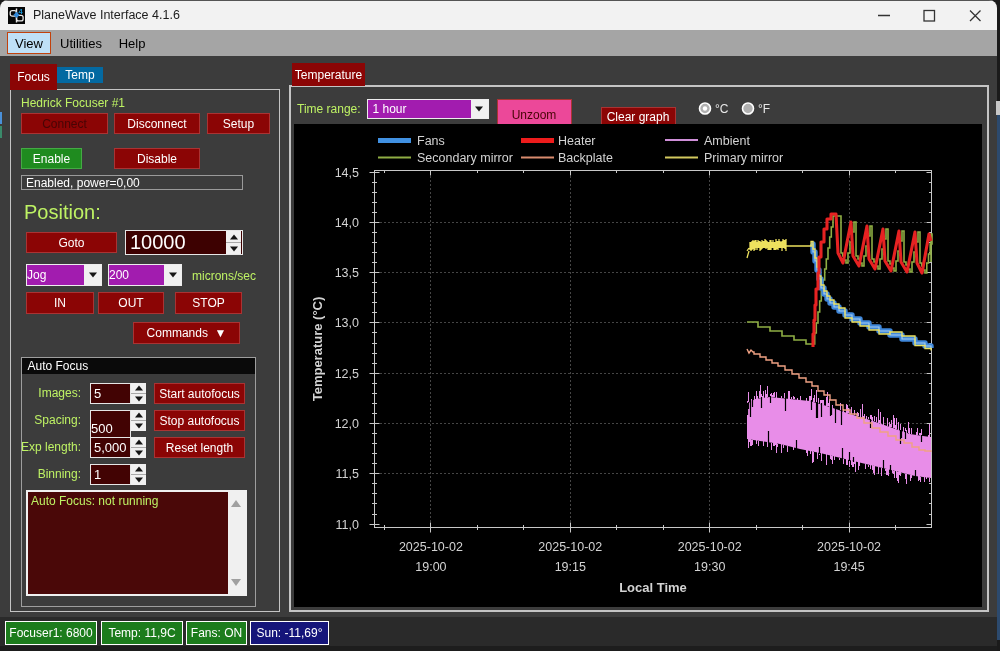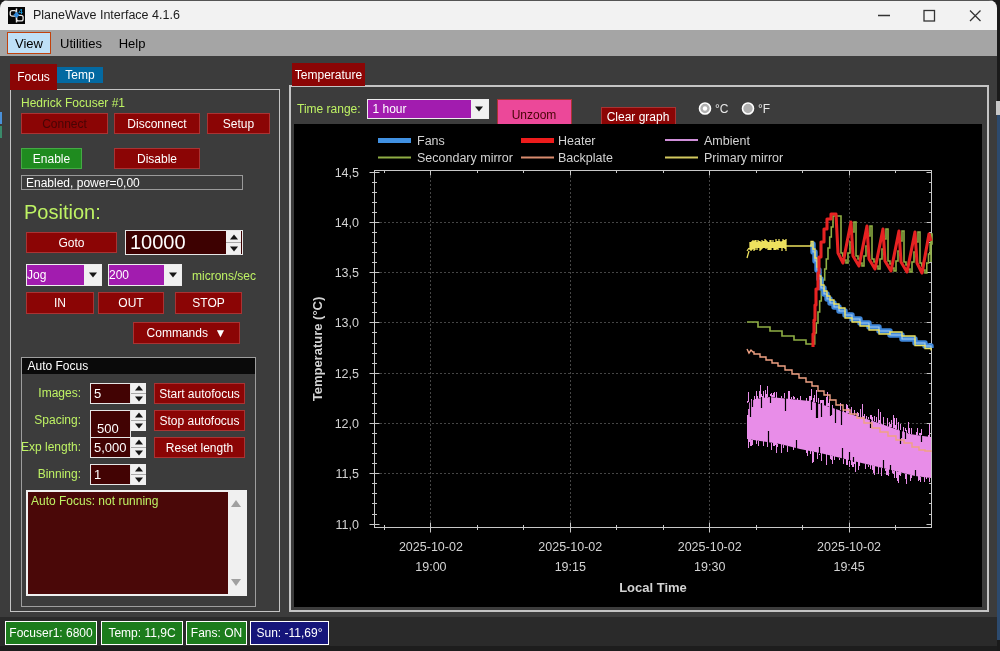--- a/index.html
+++ b/index.html
@@ -91,21 +91,21 @@
 <div class="spbtns" style="left:131px;top:383px;height:21px">
       <div>
         <span class="tri-u"></span>
       </div>
       <div>
         <span class="tri-d"></span>
       </div>
     </div>
 <div class="btn" style="left:154px;top:383px;width:91px;height:21px">Start autofocus</div>
 <div class="lbl" style="left:0;top:413px;width:81px;text-align:right">Spacing:</div>
-<div class="spin" style="left:90px;top:410px;width:41px;height:36px;font-size:13px;padding-left:6px;align-items:center">500</div>
+<div class="spin" style="left:90px;top:410px;width:41px;height:36px;font-size:13px;padding-left:0;align-items:center">500</div>
 <div class="spbtns" style="left:131px;top:410px;height:21px">
       <div>
         <span class="tri-u"></span>
       </div>
       <div>
         <span class="tri-d"></span>
       </div>
     </div>
 <div class="btn" style="left:154px;top:410px;width:91px;height:21px">Stop autofocus</div>
 <div class="lbl" style="left:0;top:440px;width:81px;text-align:right">Exp length:</div>

